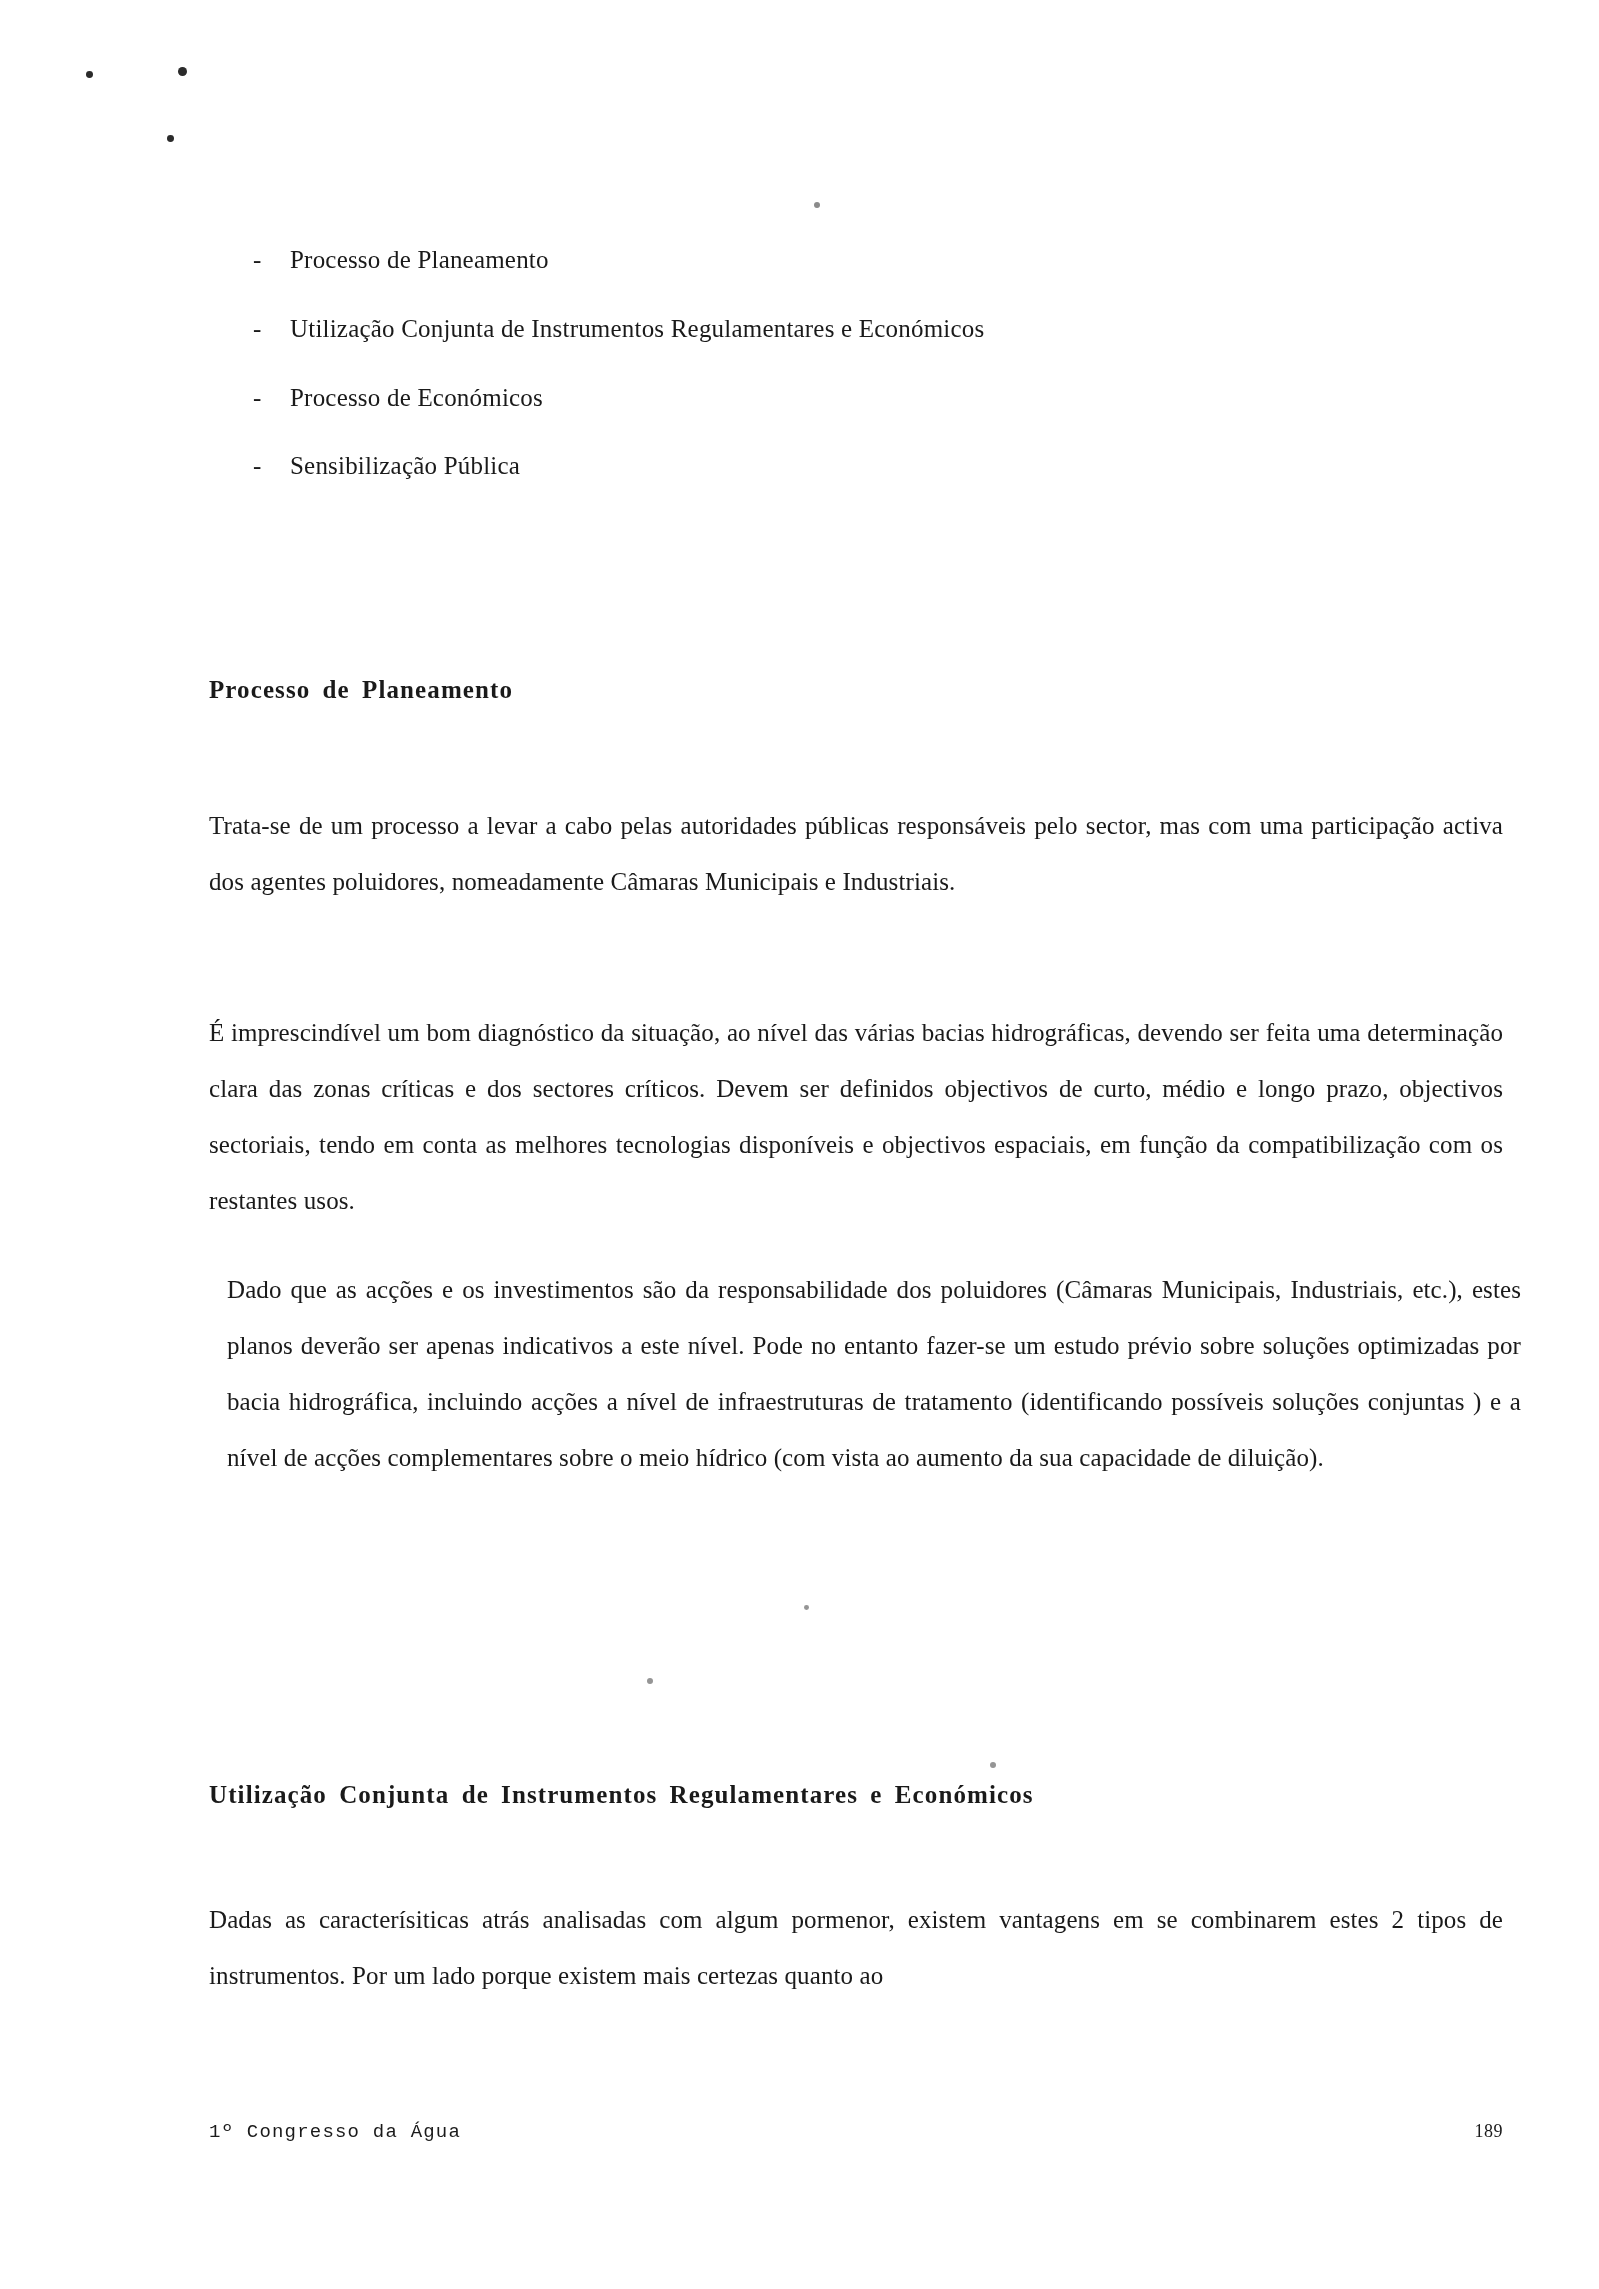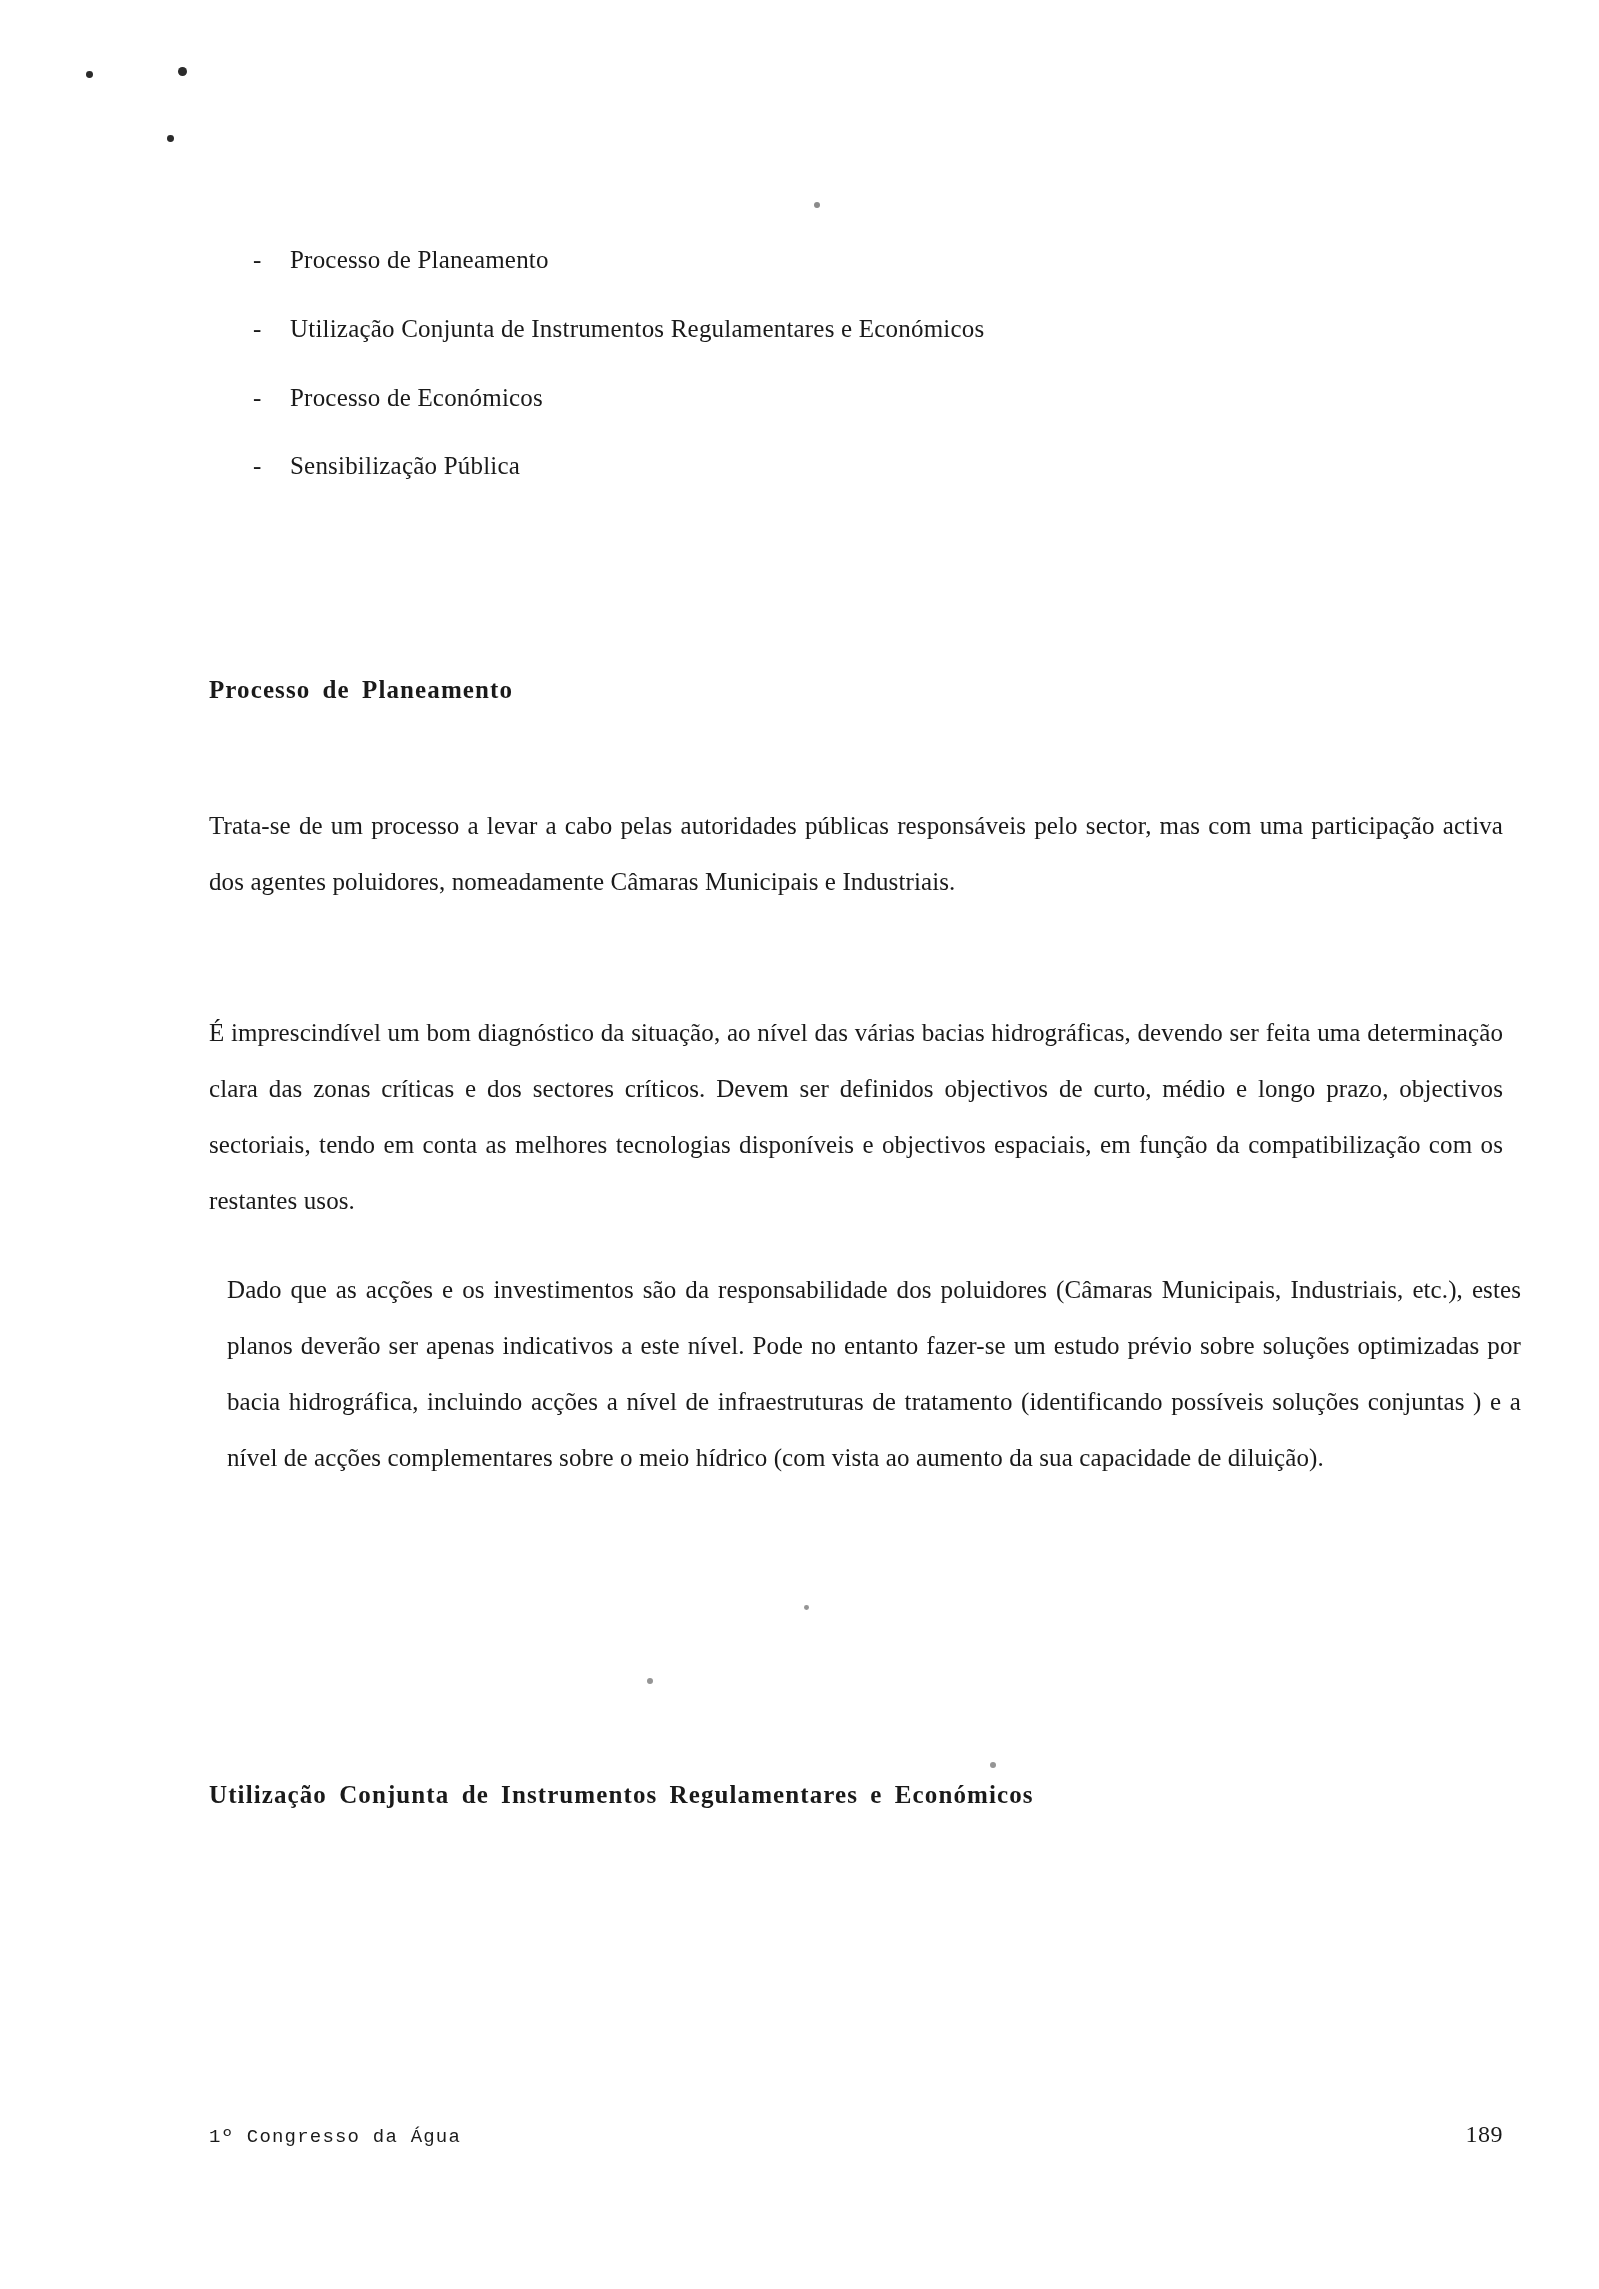--- a/index.html
+++ b/index.html
@@ -101,21 +101,21 @@
     align-items: baseline;
     font-size: 24.5px;
   }
   .footer-left {
     font-family: "Liberation Mono", monospace;
     letter-spacing: 1.2px;
     font-size: 19px;
   }
   .footer-right {
     font-family: "Liberation Serif", serif;
-    font-size: 24px;
+    font-size: 18px;
     letter-spacing: 0.5px;
   }
 </style>
 </head>
 <body>
 
 <div class="page">
 
   <div class="speck speck-a"></div>
   <div class="speck speck-b"></div>
@@ -147,20 +147,21 @@
     </div>
 
     <div class="heading h-planeamento">Processo de Planeamento</div>
 
     <p class="para p1">Trata-se de um processo a levar a cabo pelas autoridades públicas responsáveis pelo sector, mas com uma participação activa dos agentes poluidores, nomeadamente Câmaras Municipais e Industriais.</p>
     <p class="para p2">É imprescindível um bom diagnóstico da situação, ao nível das várias  bacias hidrográficas, devendo ser feita uma determinação clara das zonas críticas e dos sectores críticos. Devem ser definidos objectivos de curto, médio e longo prazo, objectivos sectoriais, tendo em conta as melhores tecnologias disponíveis e objectivos espaciais, em função da compatibilização com os restantes usos.</p>
     <p class="para p3">Dado que as acções e os investimentos são da responsabilidade dos poluidores (Câmaras Municipais, Industriais, etc.), estes planos deverão ser apenas indicativos a este nível. Pode no entanto fazer-se um estudo prévio sobre soluções optimizadas por bacia hidrográfica, incluindo acções a nível de infraestruturas de tratamento (identificando possíveis soluções conjuntas ) e a nível de acções complementares sobre o meio hídrico (com vista ao aumento da sua capacidade de diluição).</p>
 
     <div class="heading h-utilizacao">Utilização Conjunta de Instrumentos Regulamentares e Económicos</div>
 
+    <p class="para p5">Dadas as caracterísiticas atrás analisadas com algum pormenor, existem vantagens em se combinarem estes 2 tipos de instrumentos. Por um lado porque existem mais certezas quanto ao</p>
 
     <div class="footer">
       <span class="footer-left">1º Congresso da Água</span>
       <span class="footer-right">189</span>
     </div>
 
   </div>
 </div>
 
 

